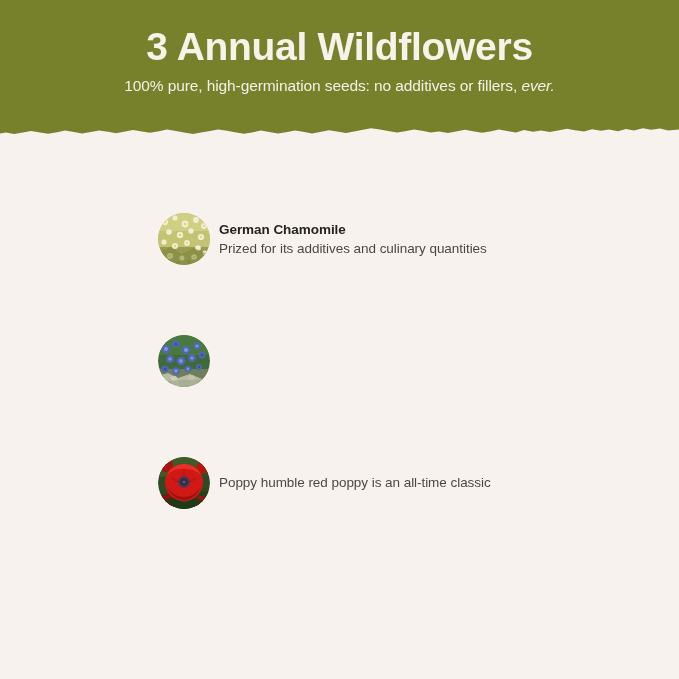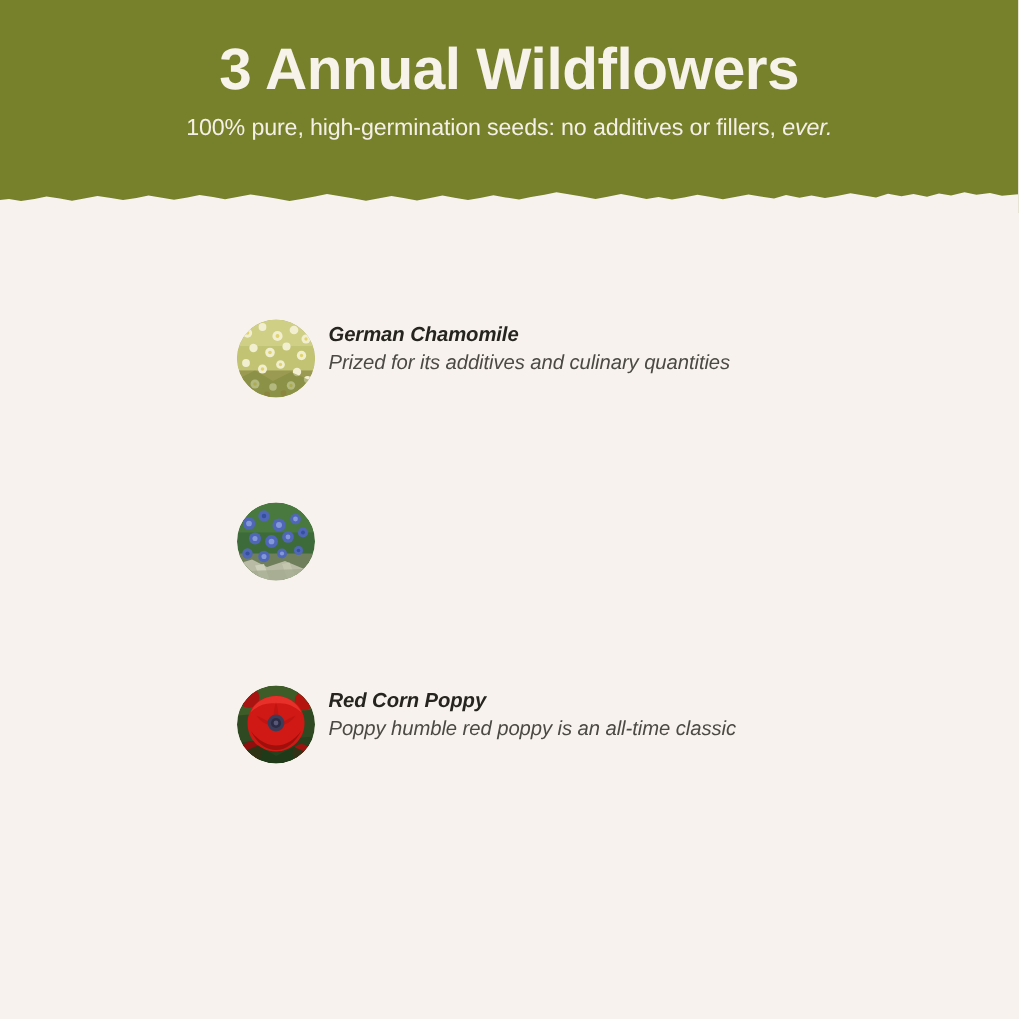--- a/index.html
+++ b/index.html
@@ -81,21 +81,21 @@
     position: absolute;
     top: 213px;
     left: 158px;
     width: 470px;
   }
   .variety-item {
     position: relative;
     height: 52px;
     margin-bottom: 70px;
     display: flex;
-    font-style: italic;
+    align-items: center;
   }
   .variety-item:last-child {
     margin-bottom: 0;
   }
   .variety-thumb {
     flex: 0 0 auto;
     width: 52px;
     height: 52px;
     border-radius: 50%;
     overflow: hidden;
@@ -296,19 +296,18 @@
             <circle cx="26" cy="25" r="5.6" fill="#3d3c58"></circle>
             <circle cx="26" cy="25" r="3.4" fill="#2c2b45"></circle>
             <circle cx="26" cy="25" r="1.6" fill="#5a5878"></circle>
             <g fill="#1f3a18" opacity="0.85">
               <path d="M0,46 L14,40 L26,47 L38,41 L52,47 L52,52 L0,52 Z"></path>
             </g>
           </g>
         </svg>
       </div>
       <div class="variety-text">
-        <div class="variety-name">Red Corn Poppy</div>
         <div class="variety-desc">Poppy humble red poppy is an all-time classic</div>
       </div>
     </div>
 
   </div>
 </div>
 
 </body></html>

